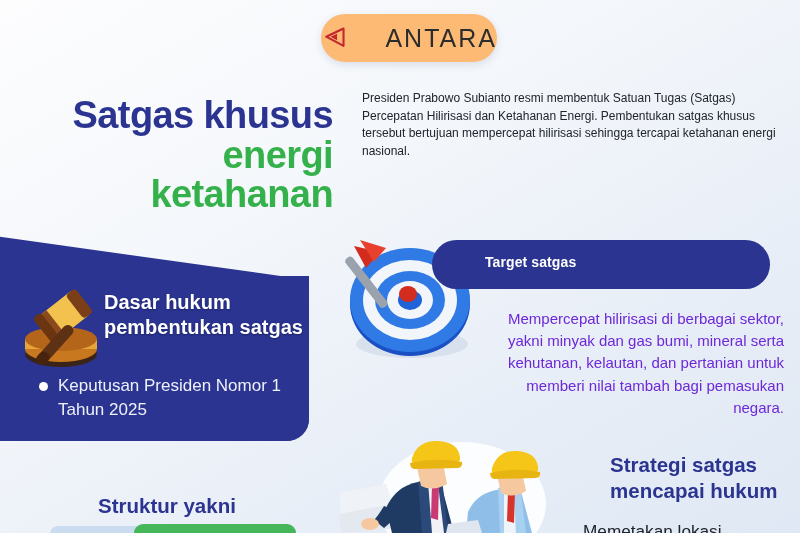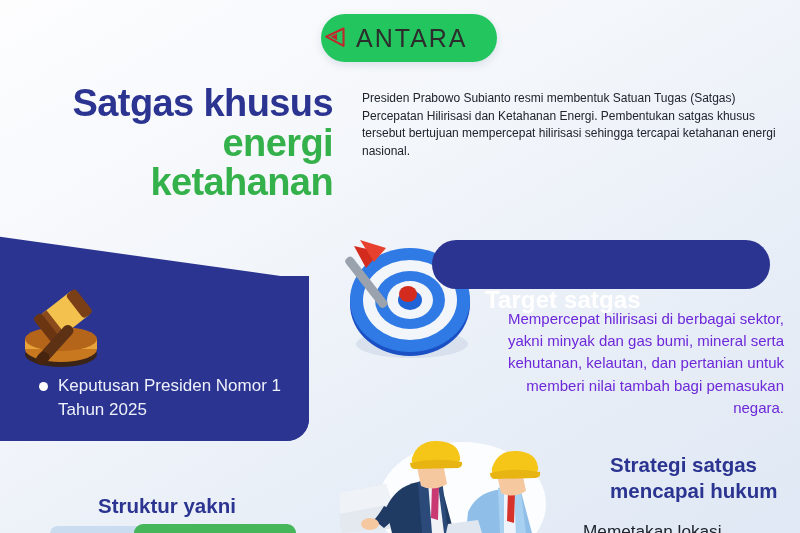--- a/index.html
+++ b/index.html
@@ -7,33 +7,33 @@
   body {
     font-family:"Liberation Sans", sans-serif;
     background:linear-gradient(150deg,#fdfdfe 0%,#f4f7fb 35%,#e8eef7 70%,#dfe8f4 100%);
     position:relative;
   }
   .stage { position:absolute; inset:0; }
 
   
   .logo-chip {
     position:absolute; left:321px; top:14px; width:176px; height:48px;
-    background:#22c55e; border-radius:24px;
+    background:#fdba74; border-radius:24px;
     box-shadow:0 3px 9px rgba(40,60,110,.13);
-    display:flex; align-items:center; justify-content:flex-start; gap:9px;
+    display:flex; align-items:center; justify-content:space-between; gap:9px;
   }
   .logo-mark { width:26px; height:26px; display:block; }
   .logo-word {
     font-size:25px; font-weight:400; letter-spacing:2.0px;
     color:#2c2c2c; line-height:1;
   }
 
   
   .headline {
-    position:absolute; left:18px; top:84px; width:315px;
+    position:absolute; left:18px; top:96px; width:315px;
     text-align:right; line-height:1.04;
     font-size:38px; font-weight:bold; letter-spacing:-.6px;
   }
   .hl-1 { color:#2b3490; display:block; }
   .hl-2 { color:#34b14a; display:block; }
 
   
   .intro {
     position:absolute; left:362px; top:90px; width:432px;
     font-size:12px; line-height:1.47; color:#20242c;
@@ -68,21 +68,21 @@
   
   .dart { position:absolute; left:336px; top:232px; width:150px; height:135px; }
 
   
   .target-pill {
     position:absolute; left:432px; top:240px; width:338px; height:49px;
     background:#2b3490; border-radius:25px;
   }
   .target-pill-label {
     position:absolute; left:485px; top:254px;
-    color:#ffffff; font-size:24px; font-weight:bold; letter-spacing:.1px;margin-top:32px;
+    color:#ffffff; font-size:14px; font-weight:bold; letter-spacing:.1px;
   }
   .target-body {
     position:absolute; left:484px; top:308px; width:300px;
     font-size:15px; line-height:1.48; color:#6d28d9;text-align:right;
   }
 
   
   .strategi-title {
     position:absolute; left:583px; top:452px; width:215px;
     color:#2b3490; font-size:20.5px; font-weight:bold; line-height:1.28;margin-left:27px;
@@ -143,20 +143,24 @@
       <rect x="28" y="18" width="10" height="30" fill="#8b4a1c"></rect>
       <rect x="62" y="18" width="12" height="30" rx="4" fill="#7a3f17"></rect>
       <rect x="22" y="16" width="10" height="34" rx="4" fill="#6b3512"></rect>
     </g>
     <g transform="rotate(42 52 46)">
       <rect x="48" y="44" width="11" height="48" rx="5" fill="#5d3114"></rect>
       <rect x="48" y="80" width="11" height="14" rx="5" fill="#46240e"></rect>
     </g>
   </svg>
 
+  <div class="dasar-title">
+    <span>Dasar hukum</span><br>
+    <span>pembentukan satgas</span>
+  </div>
 
   <span class="bullet-dot"></span>
   <div class="bullet-text">Keputusan Presiden Nomor 1 Tahun 2025</div>
 
   <svg class="dart" viewBox="0 0 150 135">
     <ellipse cx="76" cy="112" rx="56" ry="14" fill="#c9d4e4" opacity=".55"></ellipse>
     <ellipse cx="74" cy="72" rx="60" ry="52" fill="#1b4fc4"></ellipse>
     <ellipse cx="74" cy="68" rx="60" ry="52" fill="#2f7ae5"></ellipse>
     <ellipse cx="74" cy="68" rx="47" ry="40" fill="#f2f5fa"></ellipse>
     <ellipse cx="74" cy="68" rx="35" ry="29" fill="#2f7ae5"></ellipse>

